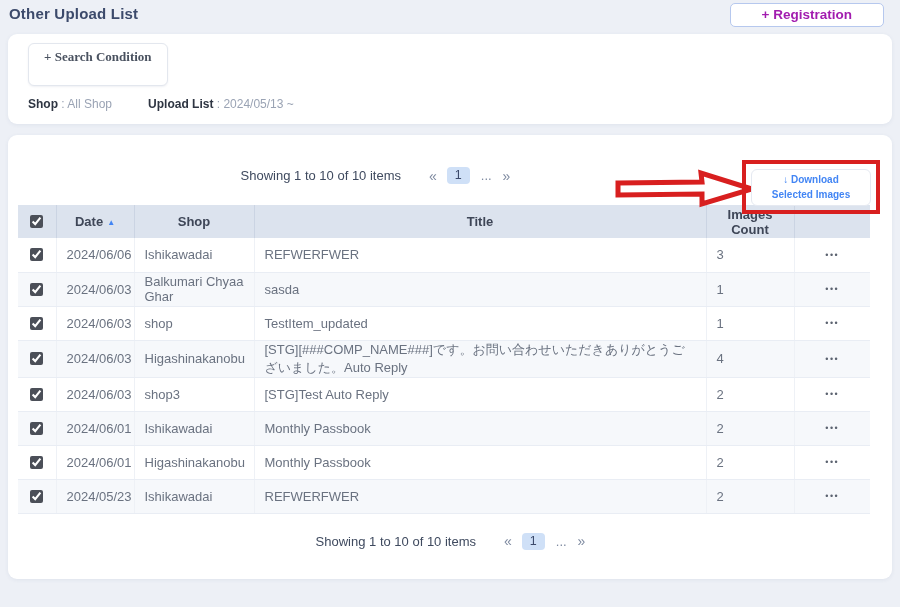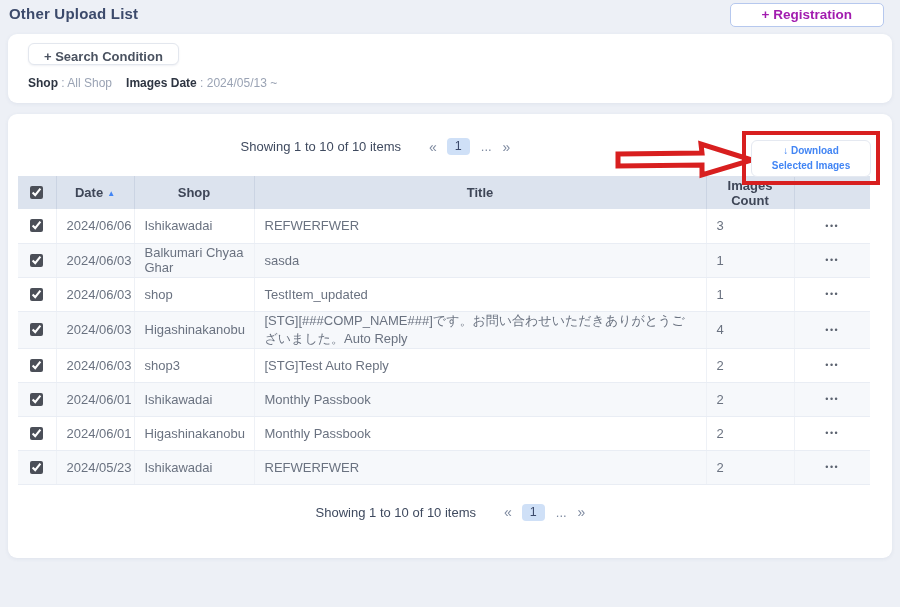--- a/index.html
+++ b/index.html
@@ -19,27 +19,27 @@
   }
   
   .card {
     background:#fff; border-radius:9px; margin:0 8px;
     box-shadow:0 1px 4px rgba(45,65,110,.07);
   }
   .search-card { margin-top:7px; padding:9px 20px 13px; }
   .btn-search-condition {
     background:#fff; border:1px solid #e3e7ee; border-radius:6px;
     box-shadow:0 1px 2px rgba(45,65,110,.08);
-    color:#4a5260; font-weight:bold; font-size:13px; padding:5px 15px 0;
-    cursor:pointer; font-family:Liberation Sans, sans-serif;
-  }
-  .criteria { margin-top:11px; font-size:12px; display:flex; gap:14px; }
+    color:#4a5260; font-weight:bold; font-size:13px; padding:5px 15px 20px;
+    cursor:pointer; font-family:Liberation Serif, serif;
+  }
+  .criteria { margin-top:11px; font-size:12px; display:flex; gap:36px; }
   .criteria .lbl { font-weight:bold; color:#2e3542; }
   .criteria .val { color:#9aa3b4; }
-  .main-card { margin-top:11px; height:444px; padding:10px 10px 0; position:relative; }
+  .main-card { margin-top:11px; height:444px; padding:18px 10px 0; position:relative; }
   
   .pagebar-top { position:relative; height:52px; }
   .pagebar-top .center-group {
     position:absolute; left:0; top:14px; width:calc(100% - 150px);
     display:flex; justify-content:center; align-items:center; gap:28px;
   }
   .summary { font-size:13px; color:#3f4a5f; }
   .pager { display:flex; align-items:center; gap:11px; font-size:13px; color:#7e8aa0; }
   .pager .nav { cursor:pointer; font-size:14px; letter-spacing:-1px; }
   .pager .page-active {
@@ -92,21 +92,21 @@
 </div>
 
 <div class="card search-card">
   <button class="btn-search-condition">+ Search Condition</button>
   <div class="criteria">
     <span>
       <span class="lbl">Shop</span>
       <span class="val">: All Shop</span>
     </span>
     <span>
-      <span class="lbl">Images Date</span>
+      <span class="lbl">Upload List</span>
       <span class="val">: 2024/05/13 ~</span>
     </span>
   </div>
 </div>
 
 <div class="card main-card">
 
   <div class="pagebar-top">
     <div class="center-group">
       <span class="summary">Showing 1 to 10 of 10 items</span>

